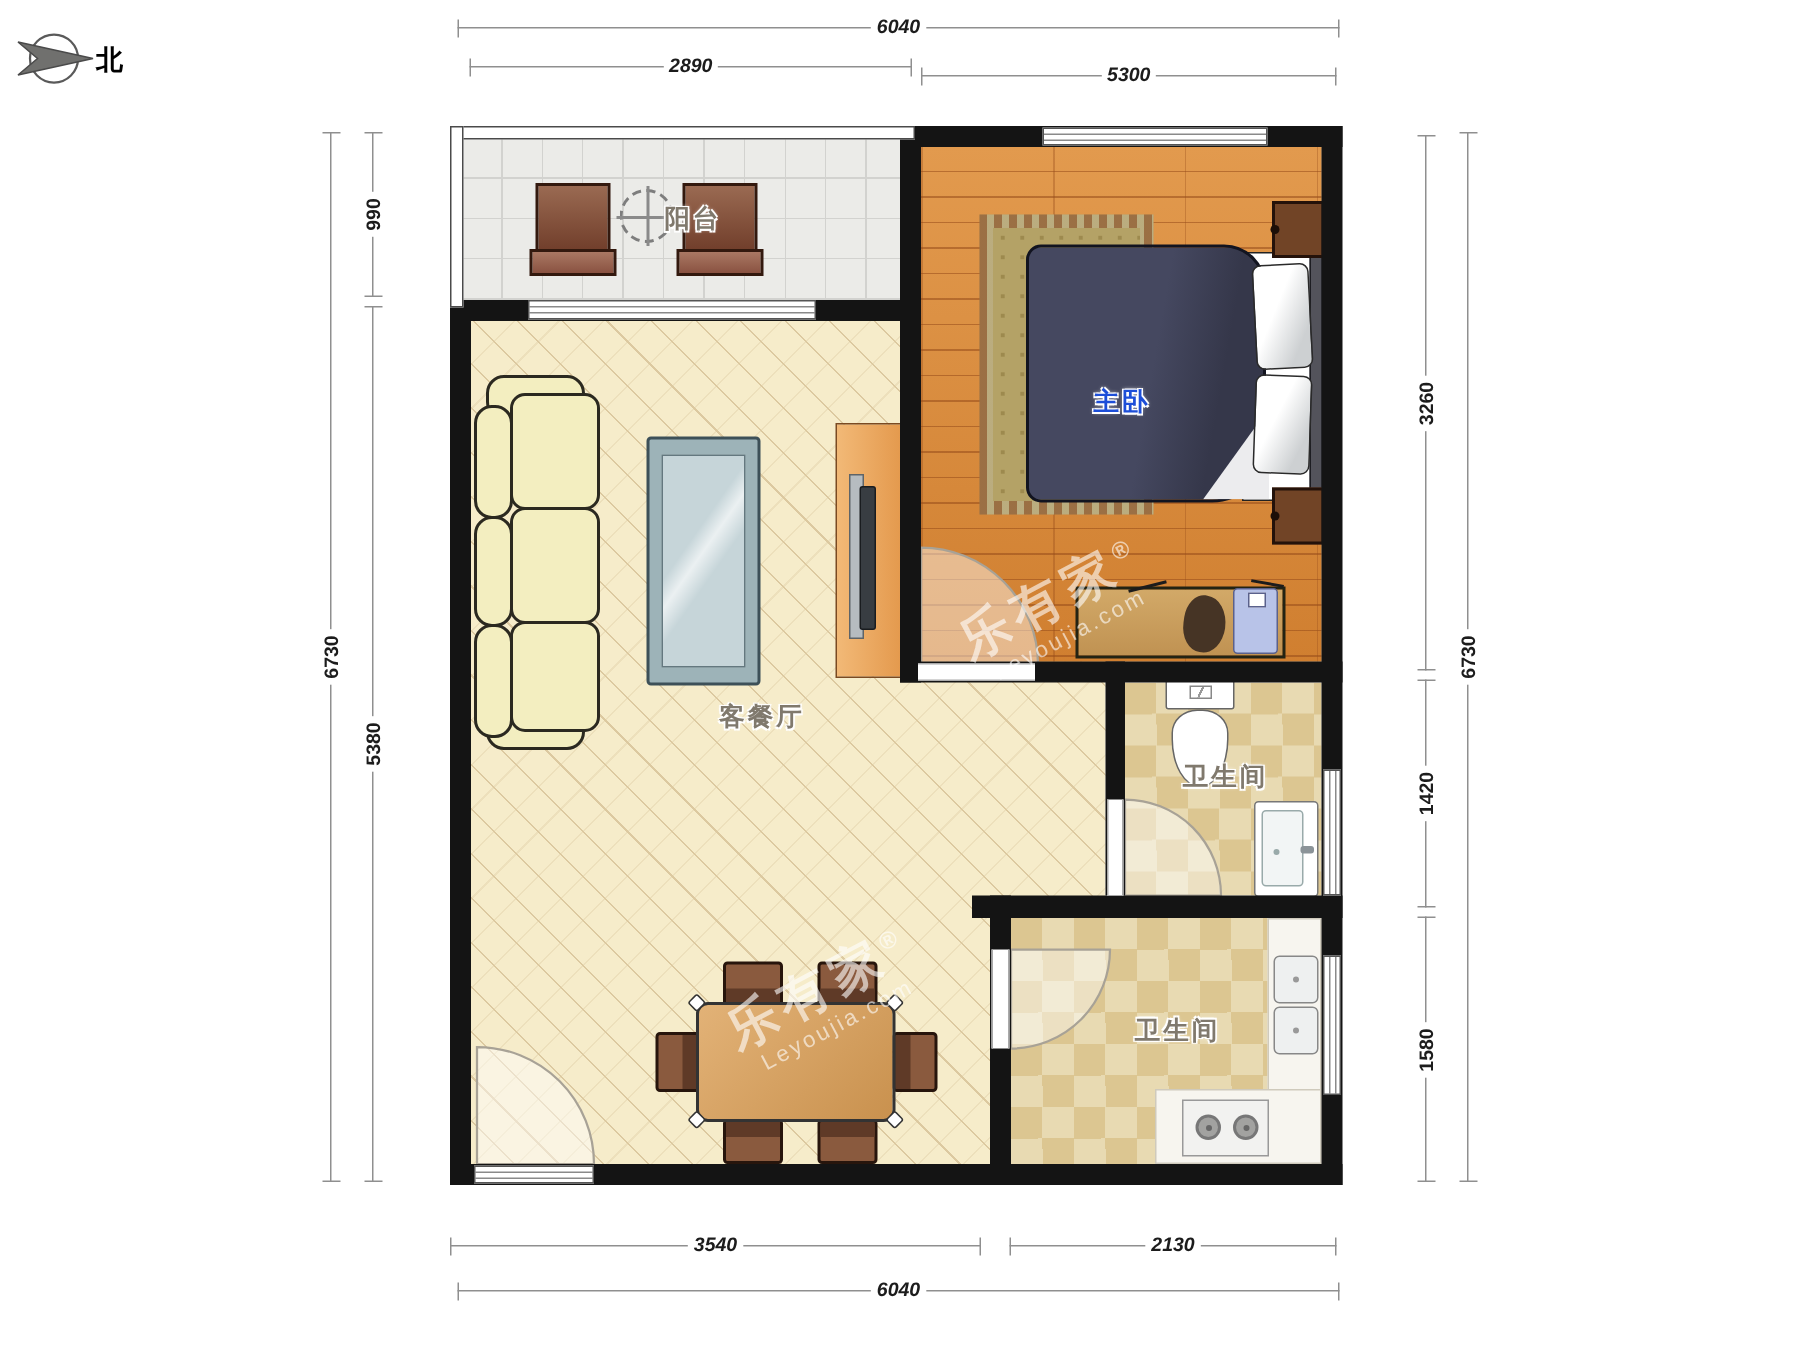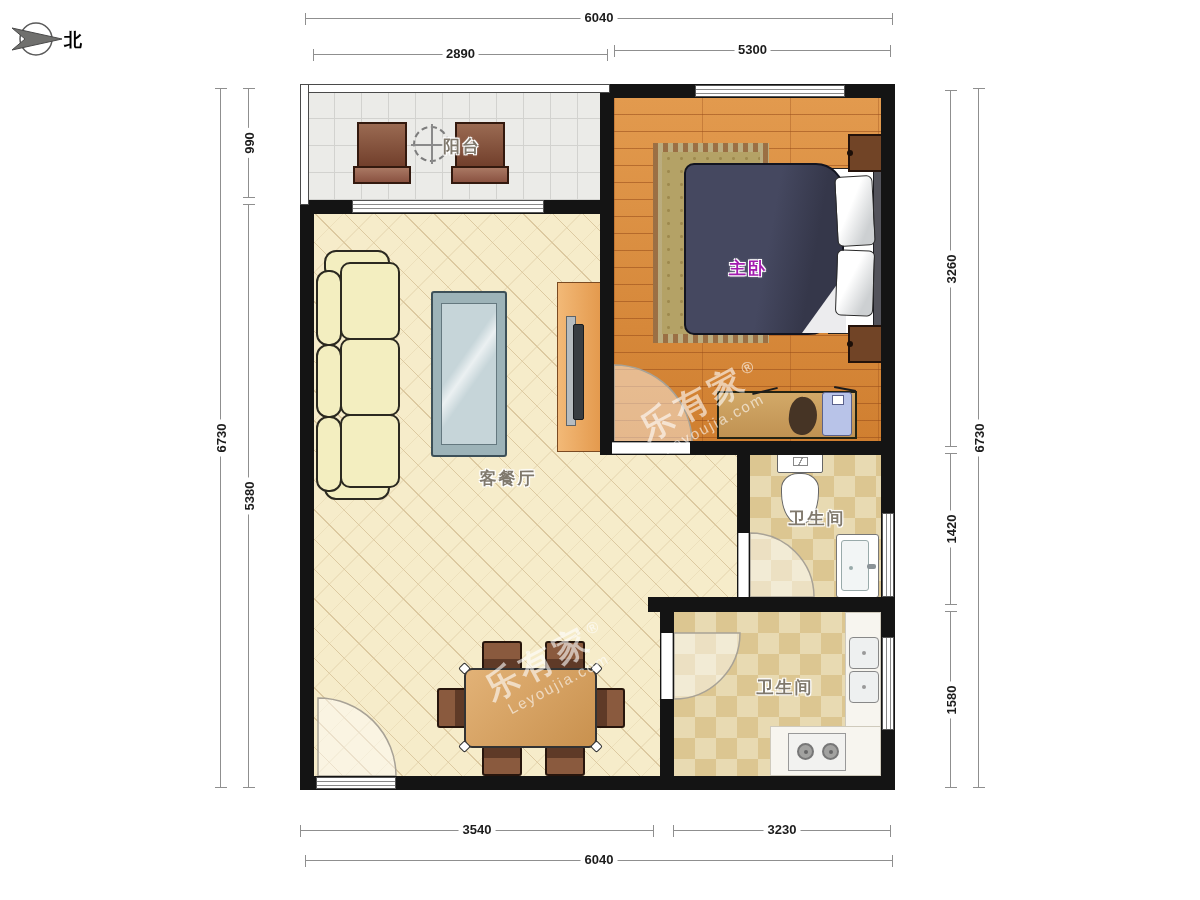--- a/index.html
+++ b/index.html
@@ -32,24 +32,24 @@
   .win-v{background-color:#fff;border:1px solid #555;
     background-image:linear-gradient(#8a8a8a,#8a8a8a),linear-gradient(#8a8a8a,#8a8a8a);
     background-size:1px 100%;background-position:3px 0,7px 0;background-repeat:no-repeat;}
   .door-h{background:#fff;border-top:1px solid #aaa;border-bottom:1px solid #aaa;}
   .door-v{background:#fff;border-left:1px solid #aaa;border-right:1px solid #aaa;}
 
   
   .room-label{transform:translate(-50%,-50%);font-weight:bold;font-size:17px;letter-spacing:2px;
     color:#80796d;white-space:nowrap;
     text-shadow:-1px -1px 0 #fff,1px -1px 0 #fff,-1px 1px 0 #fff,1px 1px 0 #fff,0 0 3px #fff;}
-  .room-label.dark{color:#a21caf;}
-
-  
-  .dim-h{border-top:1px solid #8f8f8f;height:0;}
+  .room-label.dark{color:#1d4ed8;}
+
+  
+  .dim-h{border-top:1px solid #8f8f8f;height:0;font-style:italic;}
   .dim-h::before,.dim-h::after{content:"";position:absolute;top:-6px;width:1px;height:12px;background:#8f8f8f;}
   .dim-h::before{left:0;} .dim-h::after{right:0;}
   .dim-h span{position:absolute;left:50%;top:0;transform:translate(-50%,-56%);background:#fff;
     padding:0 4px;font-weight:bold;font-size:13px;color:#1c1c1c;line-height:1.1;}
   .dim-v{border-left:1px solid #8f8f8f;width:0;}
   .dim-v::before,.dim-v::after{content:"";position:absolute;left:-6px;width:12px;height:1px;background:#8f8f8f;}
   .dim-v::before{top:0;} .dim-v::after{bottom:0;}
   .dim-v span{position:absolute;top:50%;left:0;transform:translate(-50%,-50%) rotate(-90deg);
     background:#fff;padding:0 4px;font-weight:bold;font-size:13px;color:#1c1c1c;white-space:nowrap;}
 
@@ -260,21 +260,21 @@
     <div class="en">Leyoujia.com</div>
   </div>
   <div class="abs wm" style="left:440px;top:640px;width:220px">
     <div class="cn"><span>乐有家</span><span class="reg">®</span></div>
     <div class="en">Leyoujia.com</div>
   </div>
 
   <div class="abs dim-h" style="left:305px;top:18px;width:588px">
       <span>6040</span>
     </div>
-  <div class="abs dim-h" style="left:313px;top:54px;width:295px">
+  <div class="abs dim-h" style="left:313px;top:44px;width:295px">
       <span>2890</span>
     </div>
   <div class="abs dim-h" style="left:614px;top:50px;width:277px">
       <span>5300</span>
     </div>
 
   <div class="abs dim-v" style="left:220px;top:88px;height:700px">
       <span>6730</span>
     </div>
   <div class="abs dim-v" style="left:248px;top:88px;height:110px">
@@ -294,21 +294,21 @@
       <span>1580</span>
     </div>
   <div class="abs dim-v" style="left:978px;top:88px;height:700px">
       <span>6730</span>
     </div>
 
   <div class="abs dim-h" style="left:300px;top:830px;width:354px">
       <span>3540</span>
     </div>
   <div class="abs dim-h" style="left:673px;top:830px;width:218px">
-      <span>3230</span>
+      <span>2130</span>
     </div>
   <div class="abs dim-h" style="left:305px;top:860px;width:588px">
       <span>6040</span>
     </div>
 
   <div class="abs" id="compass">
     <svg width="70" height="42">
       <circle cx="28" cy="21" r="16" fill="none" stroke="#5a5a5a" stroke-width="1.5"></circle>
       <polygon points="54,21 4,10 17,21 4,32" fill="#70706e" stroke="#4a4a4a" stroke-width="1"></polygon>
     </svg>

